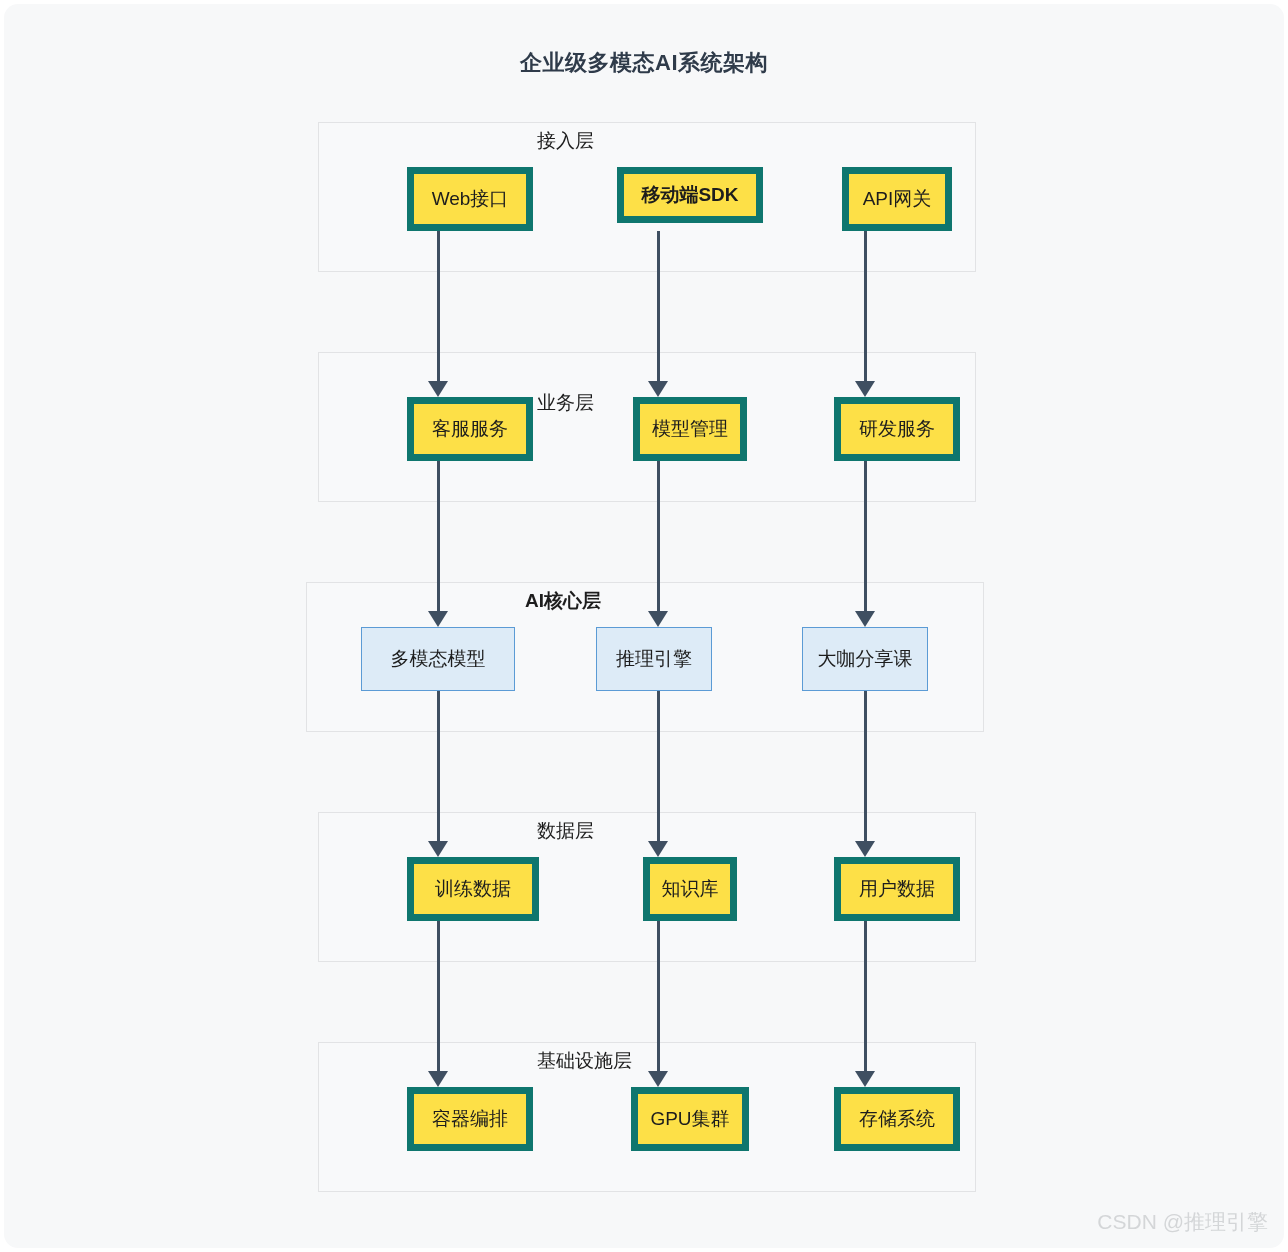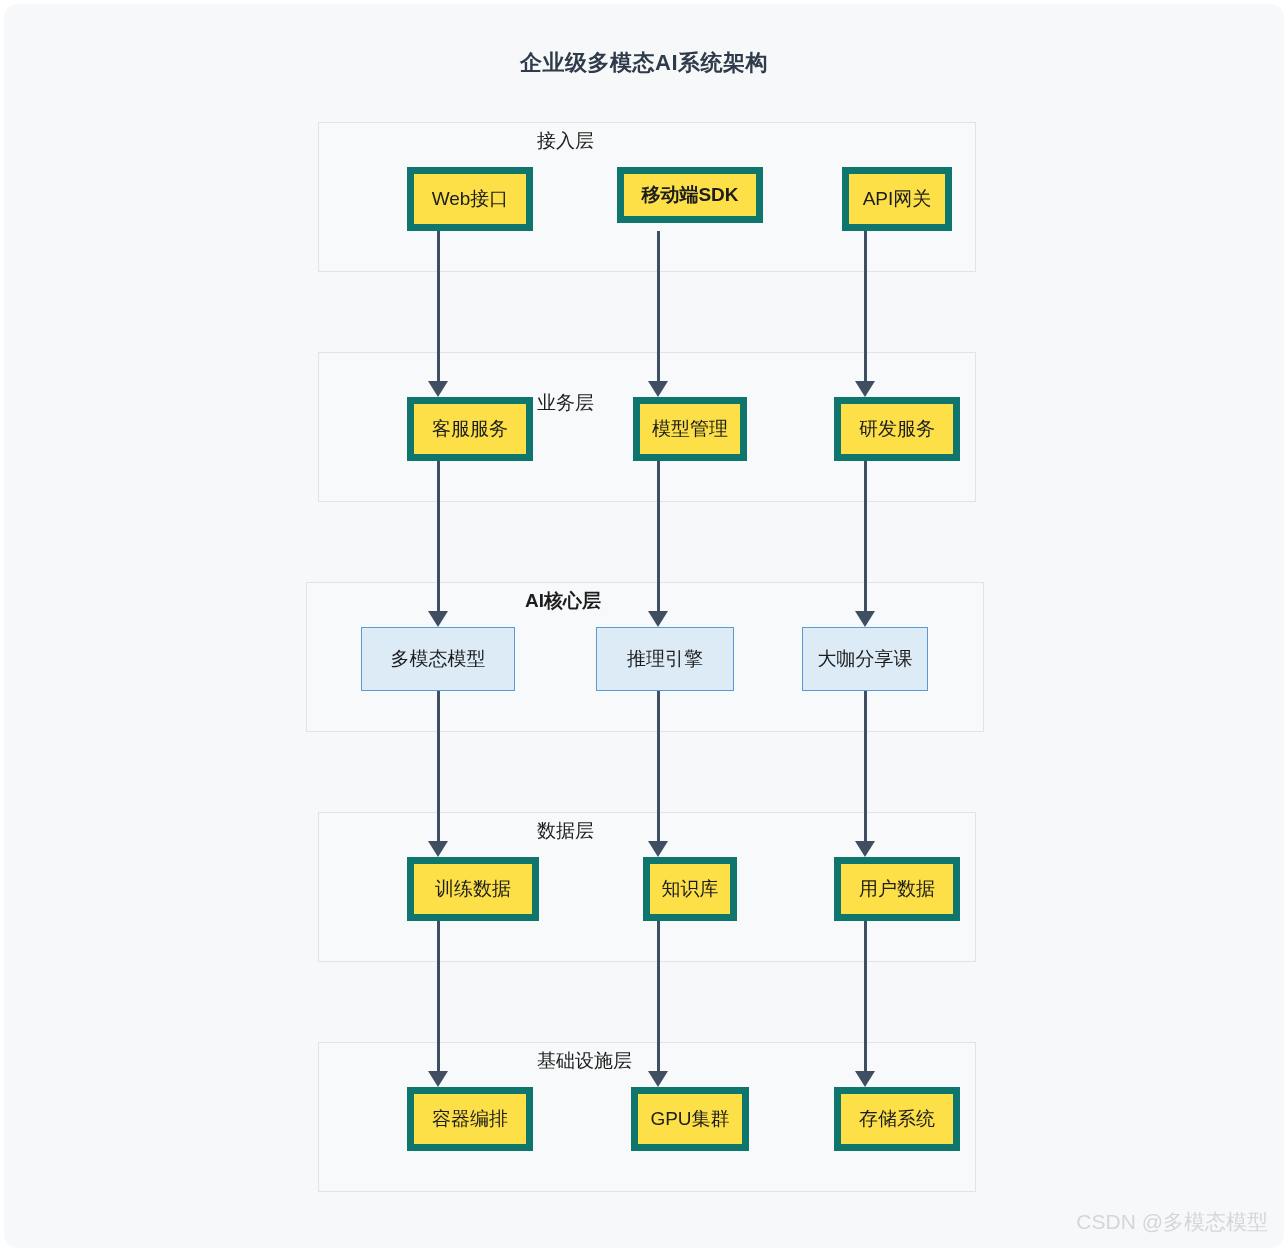--- a/index.html
+++ b/index.html
@@ -146,31 +146,31 @@
       <div class="conn-head" style="left: 851px; top: 1067px;"></div>
     </div>
   <div id="nodes-layer">
       <div class="node fill-solid" style="left: 371px; top: 163px; width: 126px; height: 64px;">Web接口</div>
       <div class="node fill-solid" style="left: 581px; top: 163px; width: 146px; height: 56px; font-weight: bold;">移动端SDK</div>
       <div class="node fill-solid" style="left: 806px; top: 163px; width: 110px; height: 64px;">API网关</div>
       <div class="node fill-solid" style="left: 371px; top: 393px; width: 126px; height: 64px; text-align: center;">客服服务</div>
       <div class="node fill-solid" style="left: 597px; top: 393px; width: 114px; height: 64px;">模型管理</div>
       <div class="node fill-solid" style="left: 798px; top: 393px; width: 126px; height: 64px;">研发服务</div>
       <div class="node fill-light" style="left: 357px; top: 623px; width: 154px; height: 64px;">多模态模型</div>
-      <div class="node fill-light" style="left: 592px; top: 623px; width: 138px; height: 64px;">推理引擎</div>
+      <div class="node fill-light" style="left: 592px; top: 623px; width: 116px; height: 64px;">推理引擎</div>
       <div class="node fill-light" style="left: 798px; top: 623px; width: 126px; height: 64px;">大咖分享课</div>
       <div class="node fill-solid" style="left: 371px; top: 853px; width: 132px; height: 64px;">训练数据</div>
       <div class="node fill-solid" style="left: 607px; top: 853px; width: 94px; height: 64px;">知识库</div>
       <div class="node fill-solid" style="left: 798px; top: 853px; width: 126px; height: 64px;">用户数据</div>
       <div class="node fill-solid" style="left: 371px; top: 1083px; width: 126px; height: 64px;">容器编排</div>
       <div class="node fill-solid" style="left: 595px; top: 1083px; width: 118px; height: 64px;">GPU集群</div>
       <div class="node fill-solid" style="left: 798px; top: 1083px; width: 126px; height: 64px;">存储系统</div>
     </div>
   <div id="labels-layer">
       <div class="layer-label" style="left: 533px; top: 124px; width: 240px;">接入层</div>
       <div class="layer-label" style="left: 533px; top: 354px; width: 240px; margin-top: 32px;">业务层</div>
       <div class="layer-label" style="left: 521px; top: 584px; width: 240px; font-weight: bold;">AI核心层</div>
       <div class="layer-label" style="left: 533px; top: 814px; width: 240px;">数据层</div>
       <div class="layer-label" style="left: 533px; top: 1044px; width: 240px;">基础设施层</div>
     </div>
 
-  <div id="watermark">CSDN @多模态模型</div>
+  <div id="watermark">CSDN @推理引擎</div>
 </div>
 
 </body></html>

